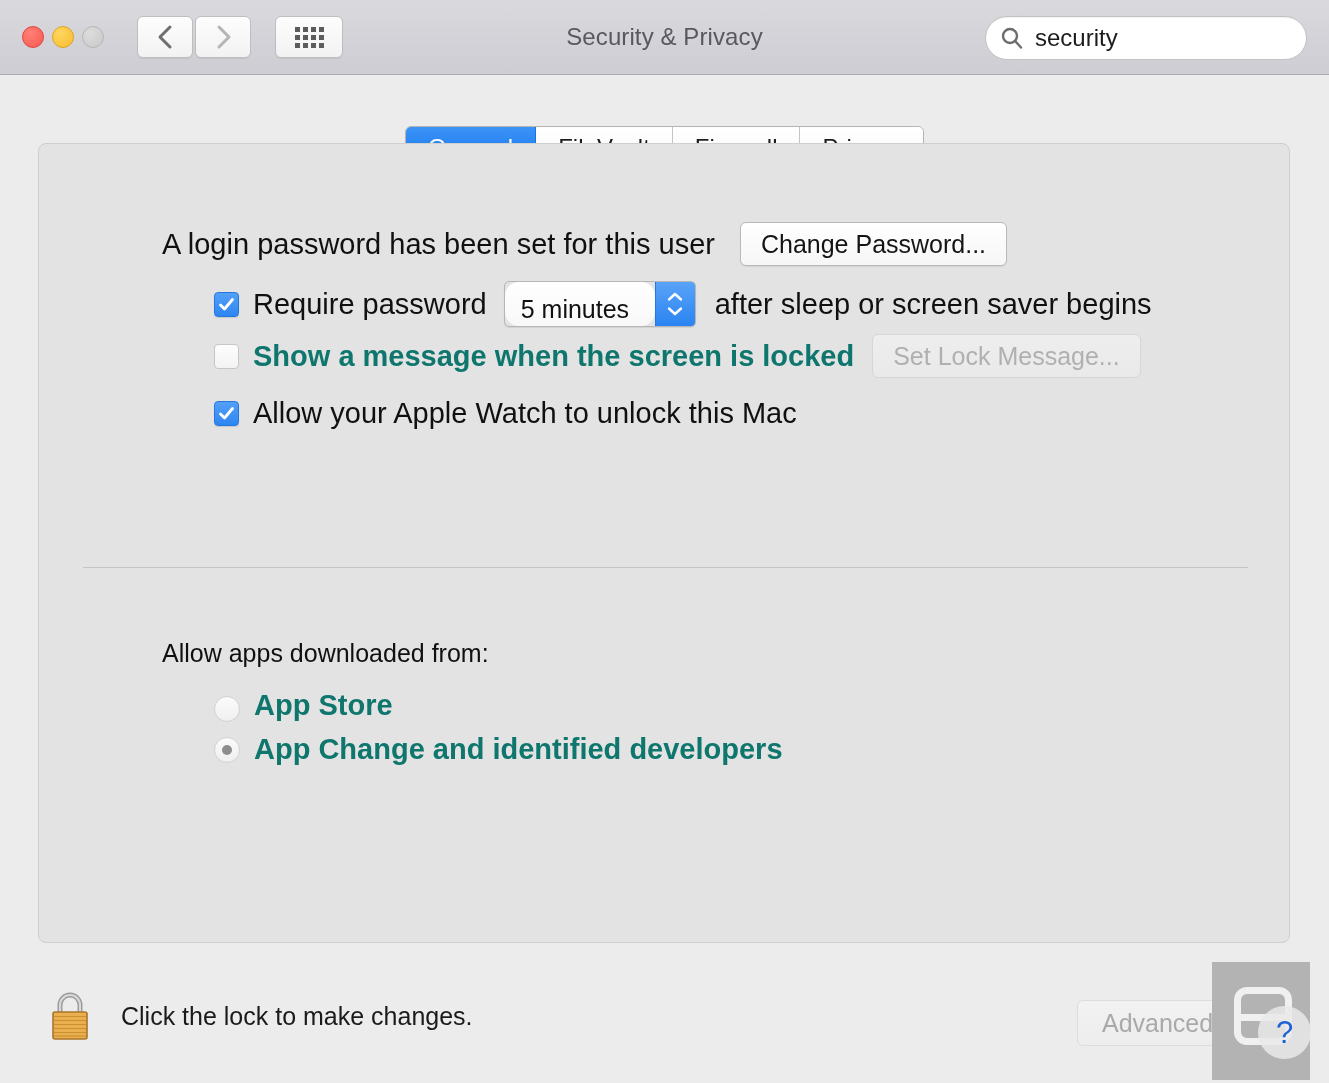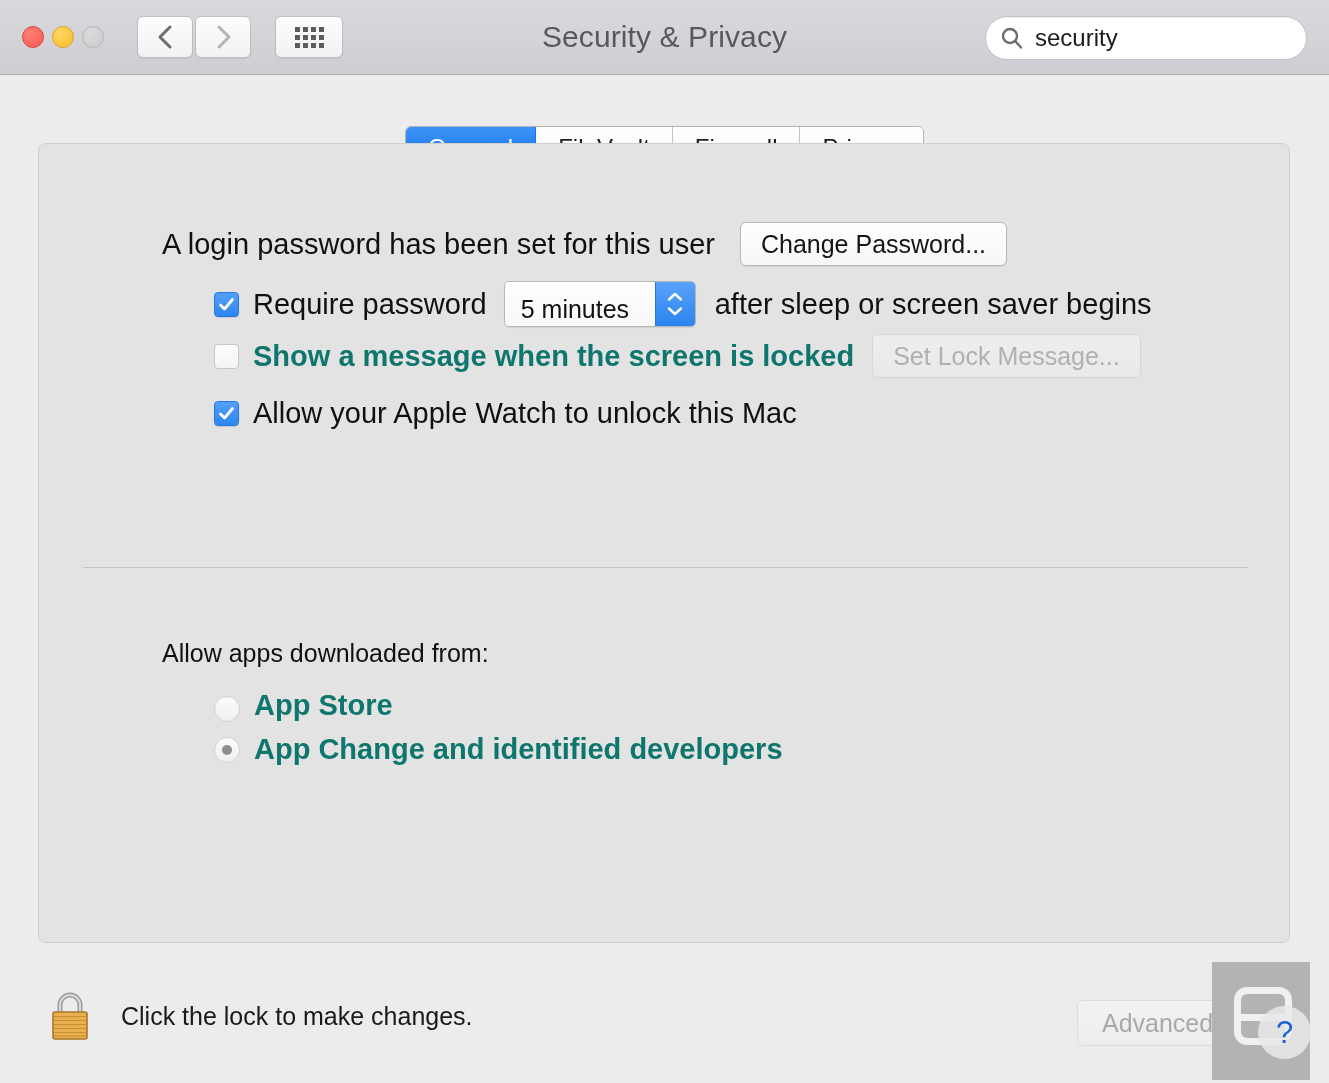--- a/index.html
+++ b/index.html
@@ -80,21 +80,21 @@
     grid-template-columns: repeat(4, 5px);
     grid-template-rows: repeat(3, 5px);
     gap: 3px;
   }
   .dot-grid i { display: block; width: 5px; height: 5px; background: #5c5c5c; }
 
   .win-title {
     position: absolute;
     left: 0; right: 0;
     text-align: center;
-    font-size: 30px;
+    font-size: 24px;
     color: #58585e;
     letter-spacing: 0.1px;
     pointer-events: none;
   }
 
   .search-field {
     position: absolute;
     right: 22px;
     top: 16px;
     width: 322px;
@@ -226,20 +226,21 @@
   }
   .popup-value {
     background: linear-gradient(to bottom, #ffffff, #f8f8f8);
     padding: 11px 16px 0 16px;
     display: flex;
     align-items: center;
     font-size: 25px;
     color: #111;
     min-width: 150px;
     white-space: nowrap;
+    border-radius: 14px;
   }
   .popup-stepper {
     width: 40px;
     background: linear-gradient(to bottom, #59a3f8, #2a84f1);
     border-left: 1px solid #2478e0;
     display: flex;
     flex-direction: column;
     align-items: center;
     justify-content: center;
     gap: 4px;

